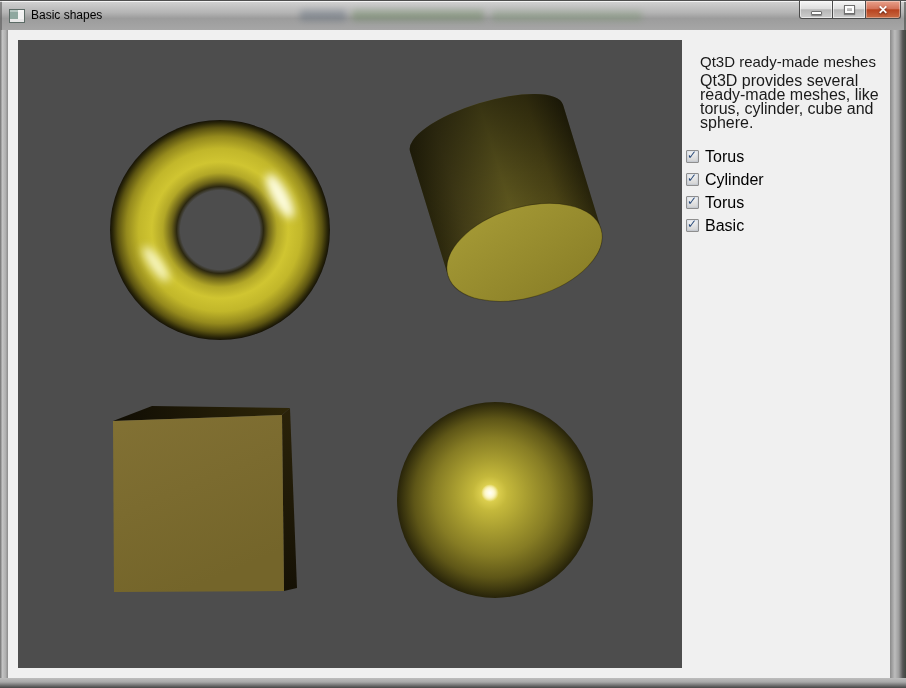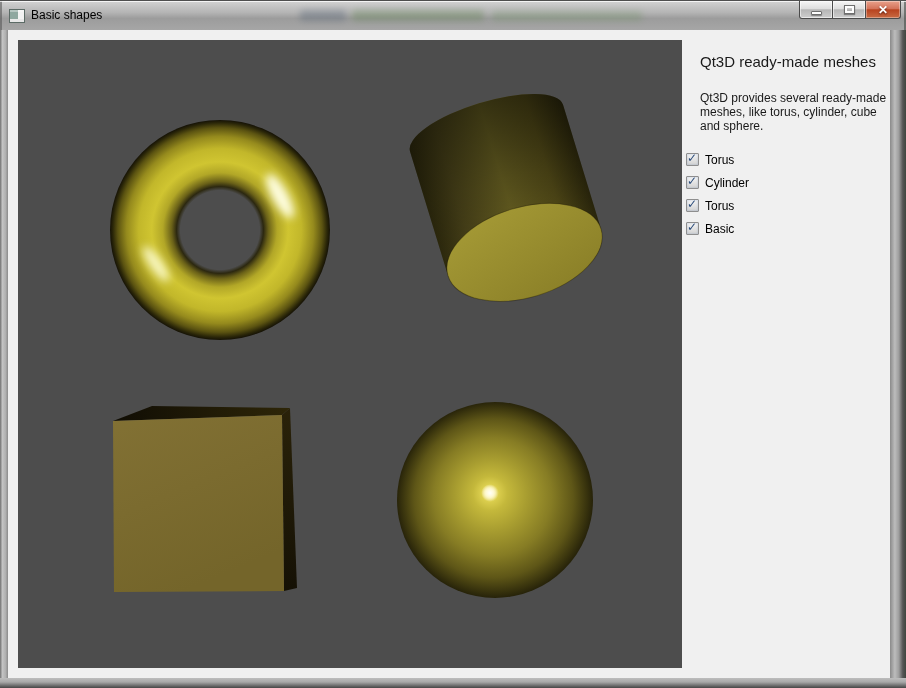--- a/index.html
+++ b/index.html
@@ -67,36 +67,36 @@
     background:#4d4d4d;
   }
   .viewport svg { display:block; }
 
   
   .side-panel {
     position:absolute; left:674px; top:0; width:230px; height:648px;
     padding:23px 0 12px 18px;
   }
   .panel-title { font-size:15px; color:#1a1a1a; line-height:18px; }
-  .panel-desc  { margin-top:20px; width:188px; font-size:12px; line-height:14px; color:#1a1a1a; }
+  .panel-desc  { margin-top:3px; width:188px; font-size:16px; line-height:14px; color:#1a1a1a; }
 
   .checkbox-list { margin-top:20px; margin-left:-14px; }
   .checkbox-row { display:flex; align-items:center; margin-bottom:10px; height:13px; cursor:default; }
   .checkbox-box {
     position:relative; width:13px; height:13px;
     border:1px solid #8e8e8e; border-radius:1px;
     background:linear-gradient(180deg,#f5f5f5 0,#e2e2e2 55%,#d2d2d2 100%);
     box-shadow: inset 0 0 2px rgba(120,150,190,.5);
   }
   .checkbox-box .check {
     position:absolute; left:0px; top:-3px;
     font-family:"DejaVu Sans", sans-serif;
     font-size:12px; font-weight:bold; color:#2c4d7c;
   }
-  .checkbox-label { margin-left:6px; font-size:12px; color:#000; }
+  .checkbox-label { margin-left:6px; font-size:16px; color:#000; }
 </style>
 </head>
 <body>
 
 <div class="window">
 
   <div class="titlebar">
     <div class="smudge s1"></div>
     <div class="smudge s2"></div>
     <div class="smudge s3"></div>

